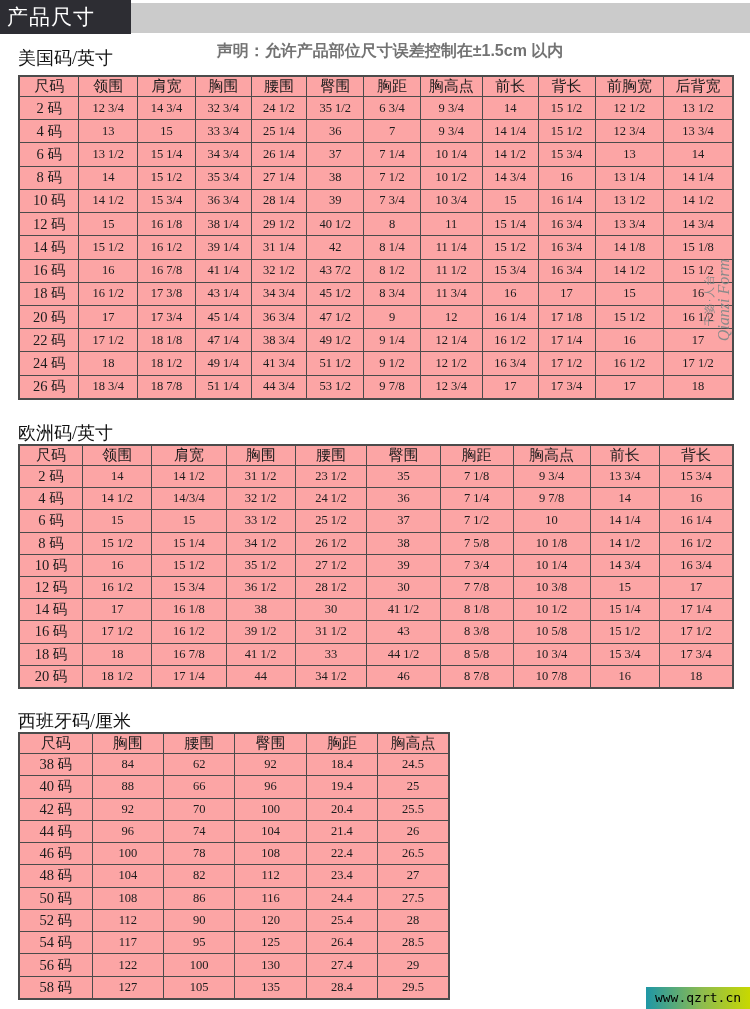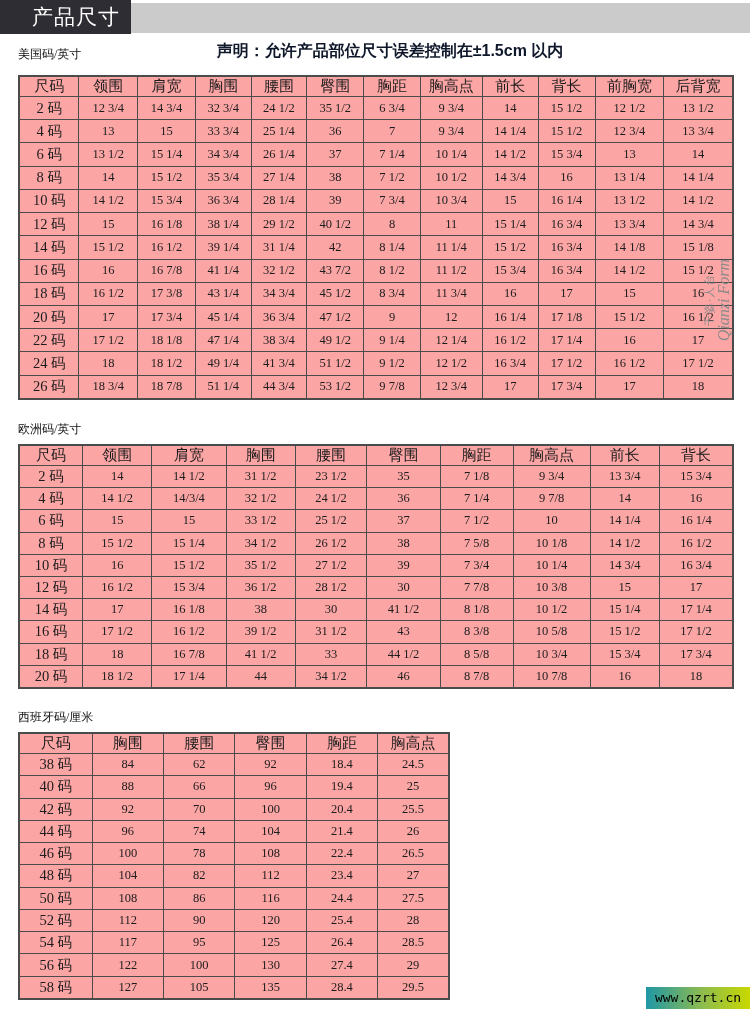--- a/index.html
+++ b/index.html
@@ -2,27 +2,27 @@
 <html><head>
 <meta charset="utf-8">
 <style>
   html,body{margin:0;padding:0;}
   body{font-family:"Liberation Serif","DejaVu Serif",serif;background:#ffffff;}
   #page{position:relative;width:750px;height:1009px;background:#ffffff;overflow:hidden;margin:0 auto;}
 
   
   .hdr-black{position:absolute;left:0;top:0;width:131px;height:34px;background:#2d2d33;color:#fff;
              font-family:"Liberation Sans","DejaVu Sans",sans-serif;font-size:21px;line-height:34px;
-             padding-left:32px;box-sizing:border-box;letter-spacing:1px;}
+             padding-left:7px;box-sizing:border-box;letter-spacing:1px;}
   .hdr-gray{position:absolute;left:131px;top:3px;width:619px;height:30px;background:#cbcbcb;}
 
   
-  .statement{position:absolute;left:30px;top:41px;width:720px;text-align:center;color:#0f172a;
+  .statement{position:absolute;left:30px;top:41px;width:720px;text-align:center;color:#737373;
              font-family:"Liberation Sans","DejaVu Sans",sans-serif;font-weight:bold;font-size:16px;}
-  .tbl-label{position:absolute;left:18px;font-size:12px;color:#111;}
+  .tbl-label{position:absolute;left:18px;font-size:18px;color:#111;}
   .lbl1{top:46px;}
   .lbl2{top:421px;}
   .lbl3{top:709px;}
 
   
   .tblwrap{position:absolute;left:18px;}
   .w1{top:75px;width:716px;height:325px;}
   .w2{top:444px;width:716px;height:245px;}
   .w3{top:732px;width:432px;height:268px;}
   table{border-collapse:collapse;table-layout:fixed;width:100%;height:100%;

